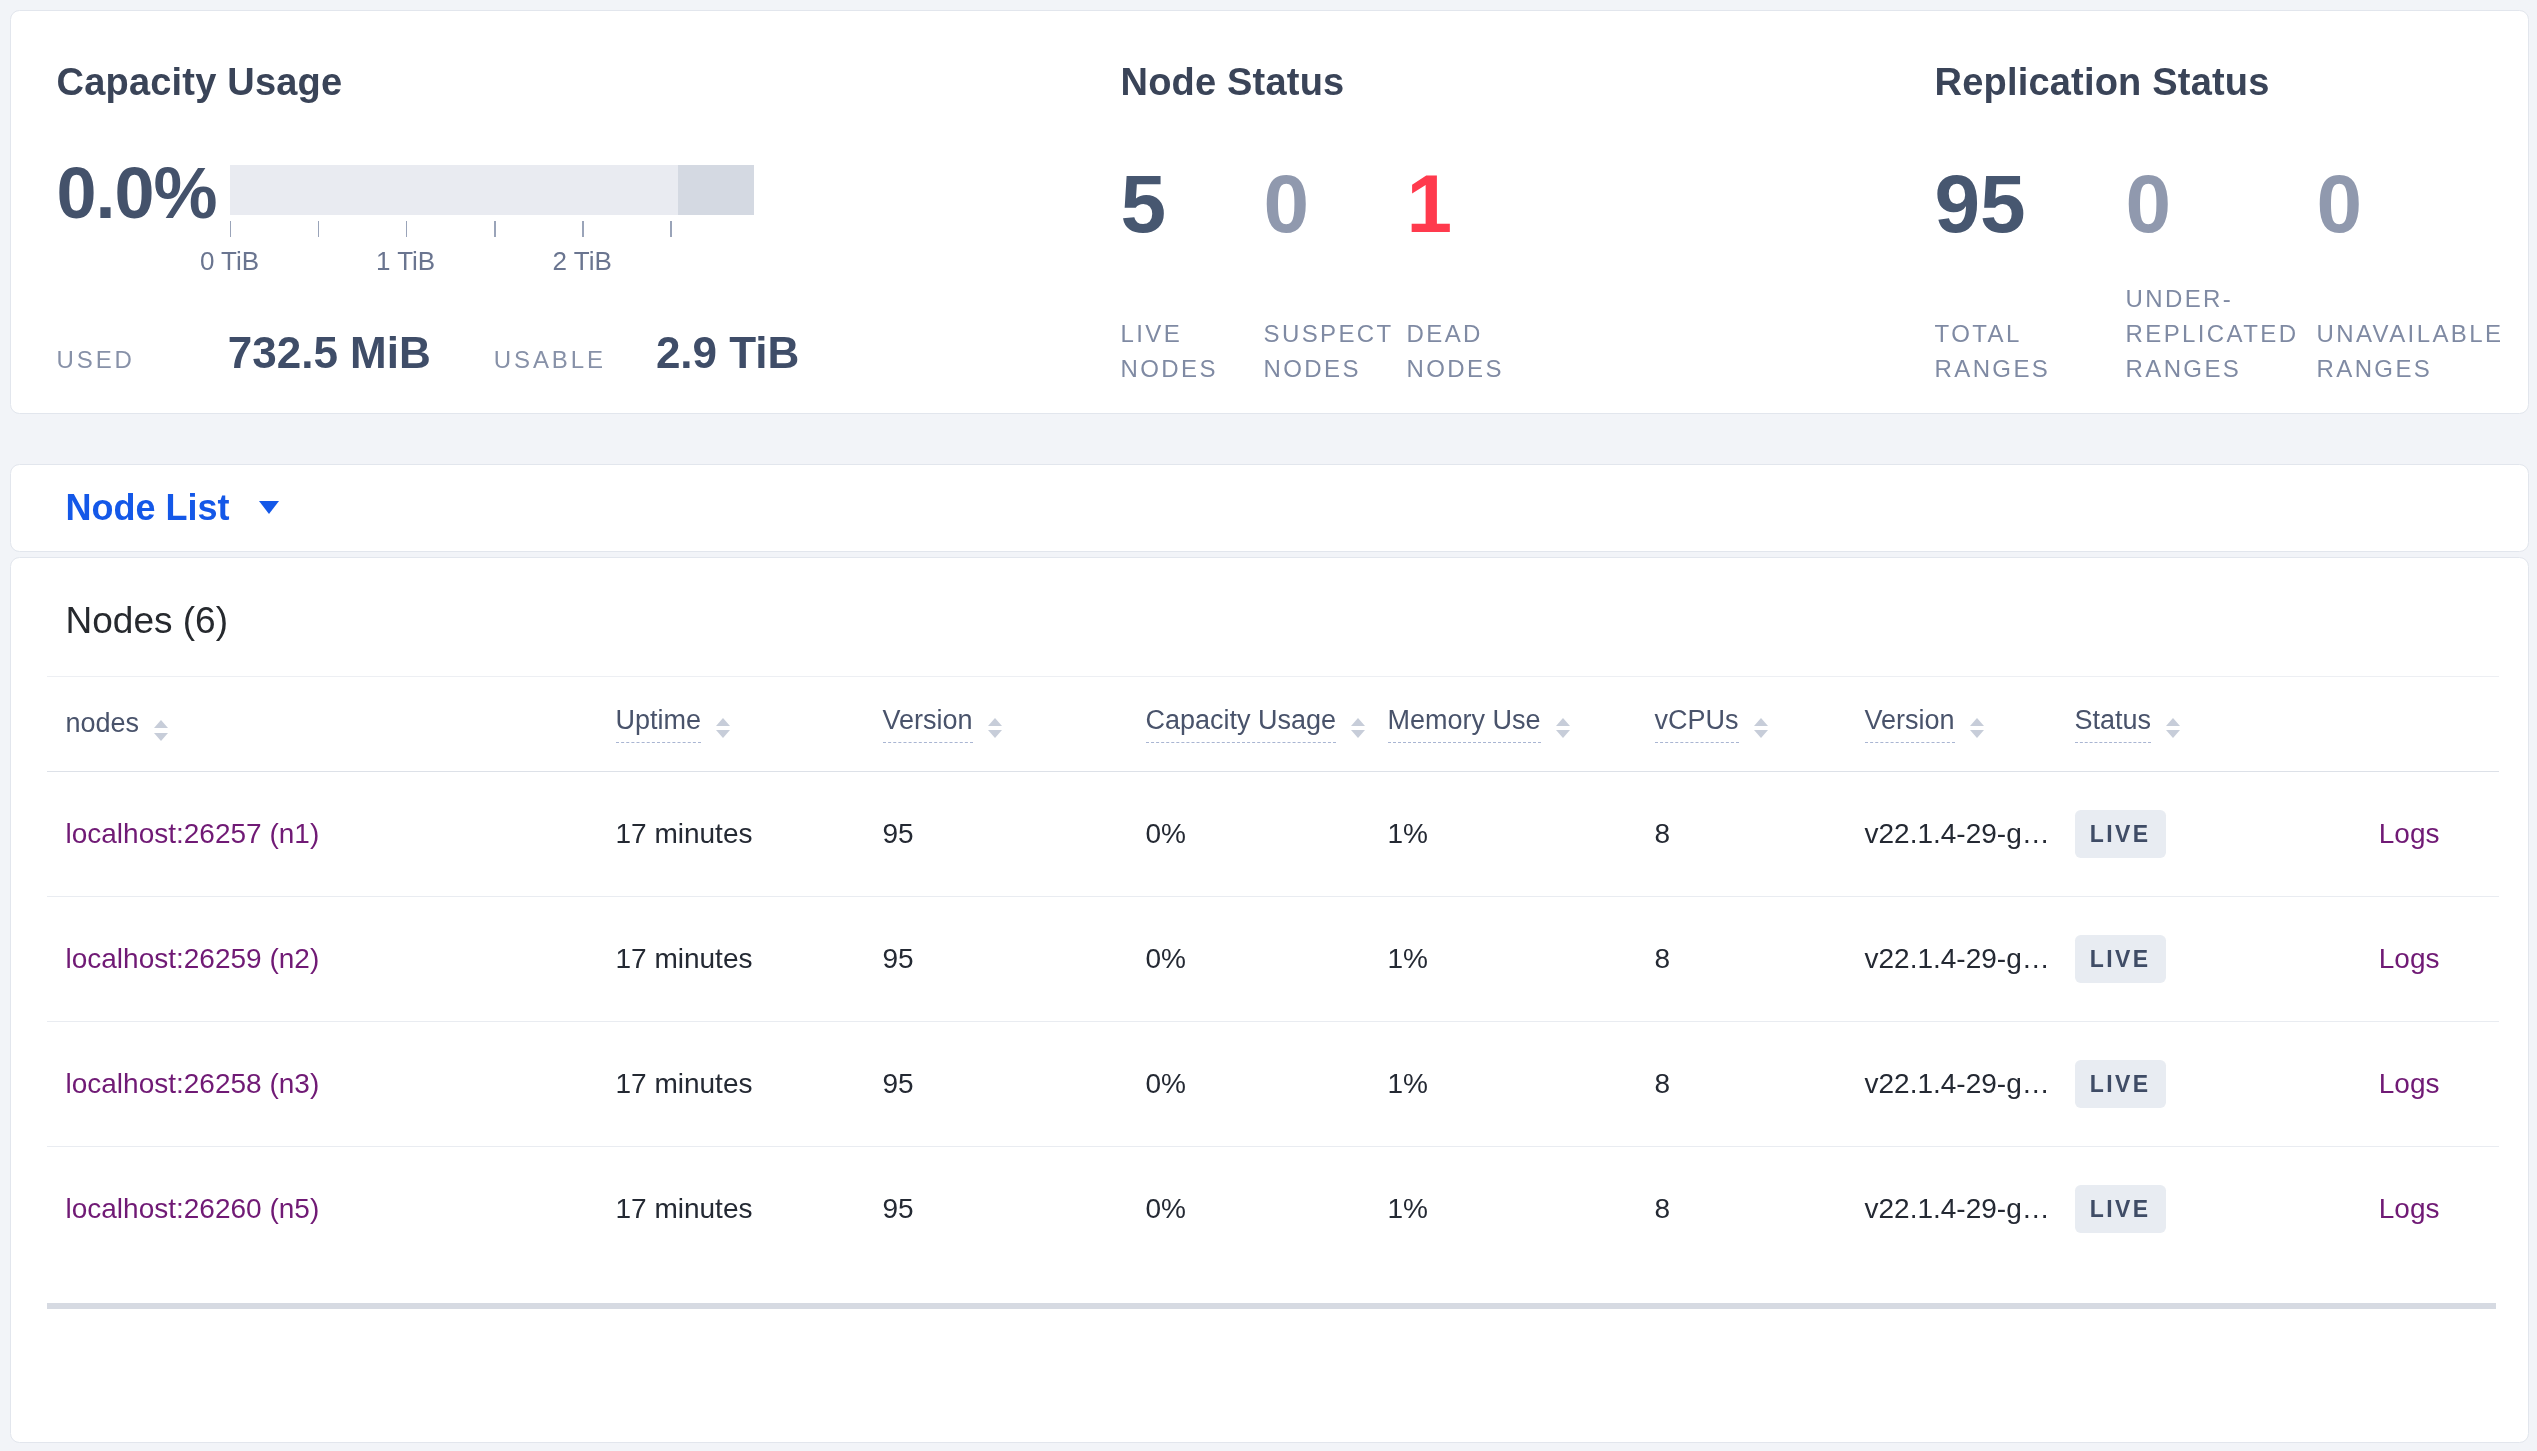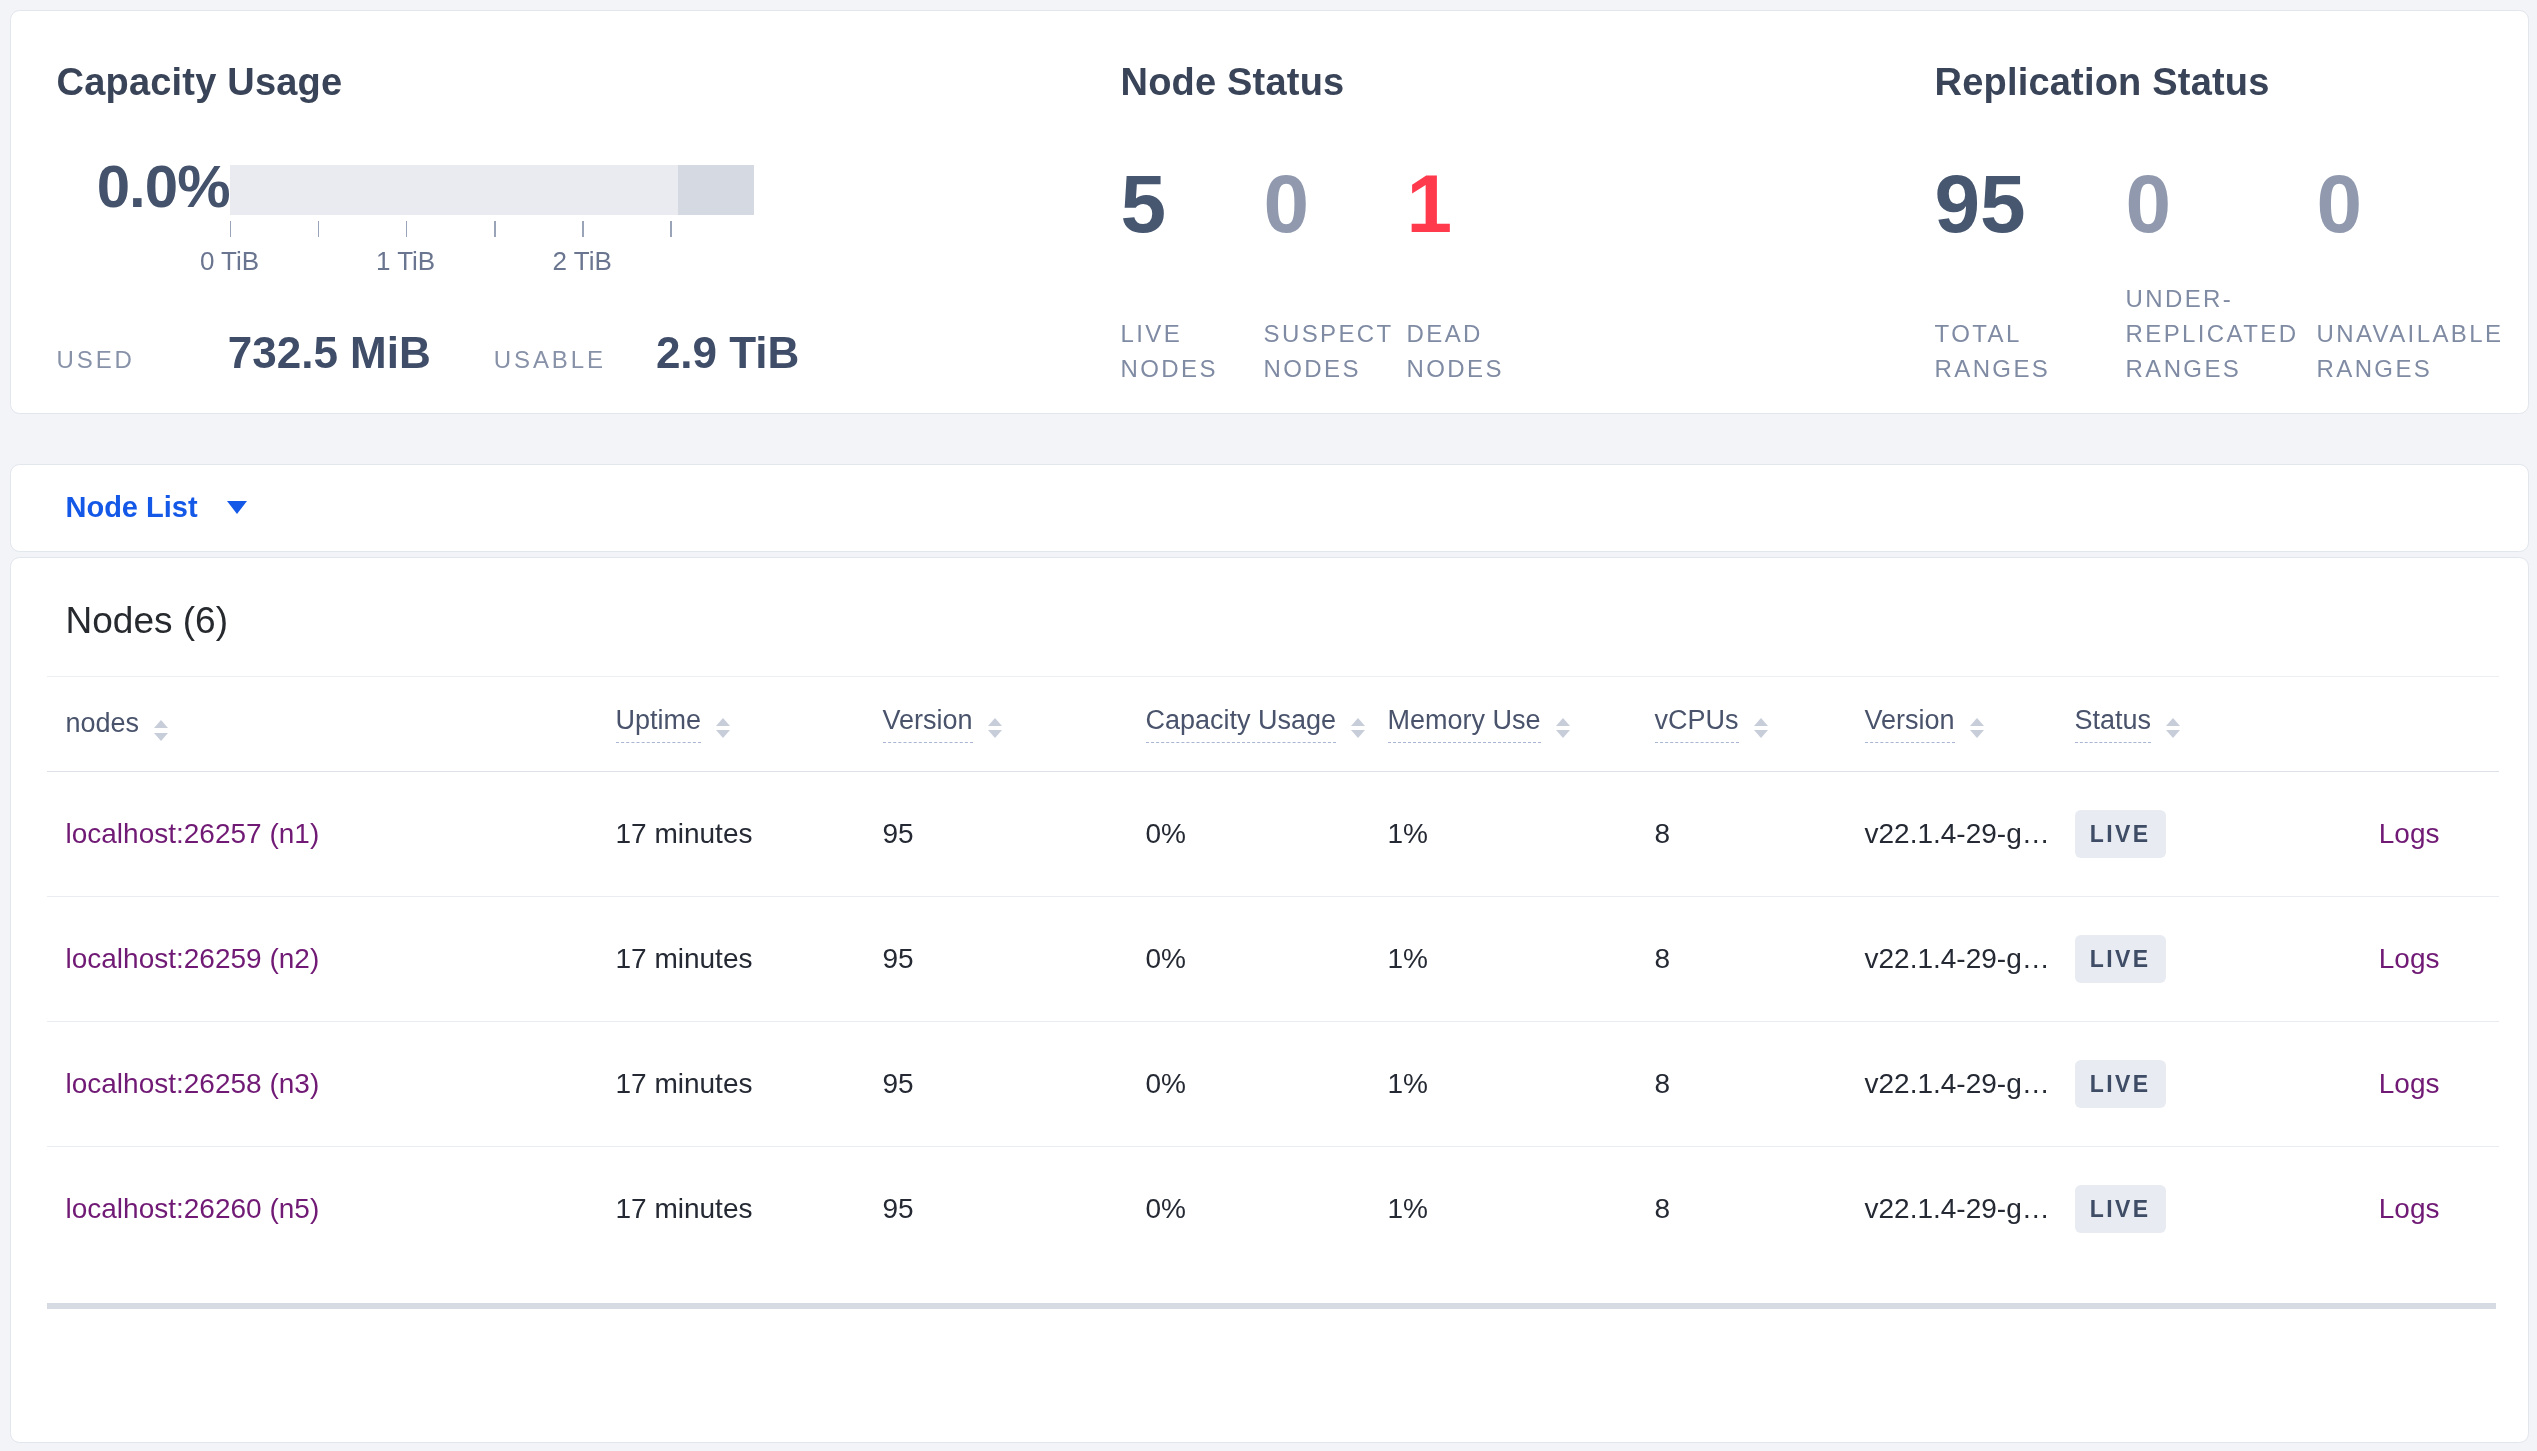--- a/index.html
+++ b/index.html
@@ -22,22 +22,22 @@
   .sec { padding-top:50px; }
   .sec-capacity { width:1053px; padding-left:46px; }
   .sec-nodestatus { width:814px; padding-left:57px; }
   .sec-replication { flex:1; padding-left:57px; }
   .sec h3 {
     margin:0; font-size:38px; font-weight:600; color:#3a4458; letter-spacing:0.2px;
   }
 
   .cap-row { display:flex; margin-top:61px; }
   .cap-percent {
-    width:173px; font-size:60px; font-weight:700; color:#44526b;
-    line-height:1; letter-spacing:-1px; margin-top:-7.6px; white-space:nowrap;text-align:right;
+    width:173px; font-size:72px; font-weight:700; color:#44526b;
+    line-height:1; letter-spacing:-1px; margin-top:-7.6px; white-space:nowrap;
   }
   .cap-chart { width:524px; }
   .cap-bar { height:50px; background:#e9ebf1; position:relative; }
   .cap-bar-extra { position:absolute; right:0; top:0; height:100%; width:14.5%; background:#d4d9e2; }
   .cap-axis { position:relative; height:23px; margin-top:6.7px; }
   .tick { position:absolute; top:0; width:1.9px; height:16px; background:#9aa4b9; }
   .cap-labels { position:relative; height:30.5px; font-size:26px; color:#6a7590; margin-top:1.9px; }
   .cap-labels span { position:absolute; transform:translateX(-50%); white-space:nowrap; }
 
   .cap-stats { display:flex; align-items:baseline; margin-top:51px; }
@@ -53,21 +53,21 @@
   .tone-muted  { color:#9099ae; }
   .tone-danger { color:#ff3a4d; }
   .stat-label {
     font-size:24px; letter-spacing:2.4px; color:#7f8aa3; line-height:35px;
     display:flex; align-items:flex-end; height:141px; padding-right:23px;
   }
 
   
   .viewbar { height:88px; display:flex; align-items:center; padding-left:55px; margin-bottom:5.7px; }
   .view-btn { display:inline-flex; align-items:center; cursor:pointer; }
-  .view-label { font-size:29px; font-weight:600; color:#1458e8; }
+  .view-label { font-size:36px; font-weight:600; color:#1458e8; }
   .caret-down {
     width:0; height:0; margin-left:29px;
     border-left:10.5px solid transparent; border-right:10.5px solid transparent;
     border-top:13.3px solid #1458e8;
   }
 
   
   .nodes-card { min-height:886px; padding-bottom:9.5px; }
   .nodes-heading { margin:42px 0 0 55px; font-size:37px; font-weight:500; color:#26292e; }
   table.nodes {

